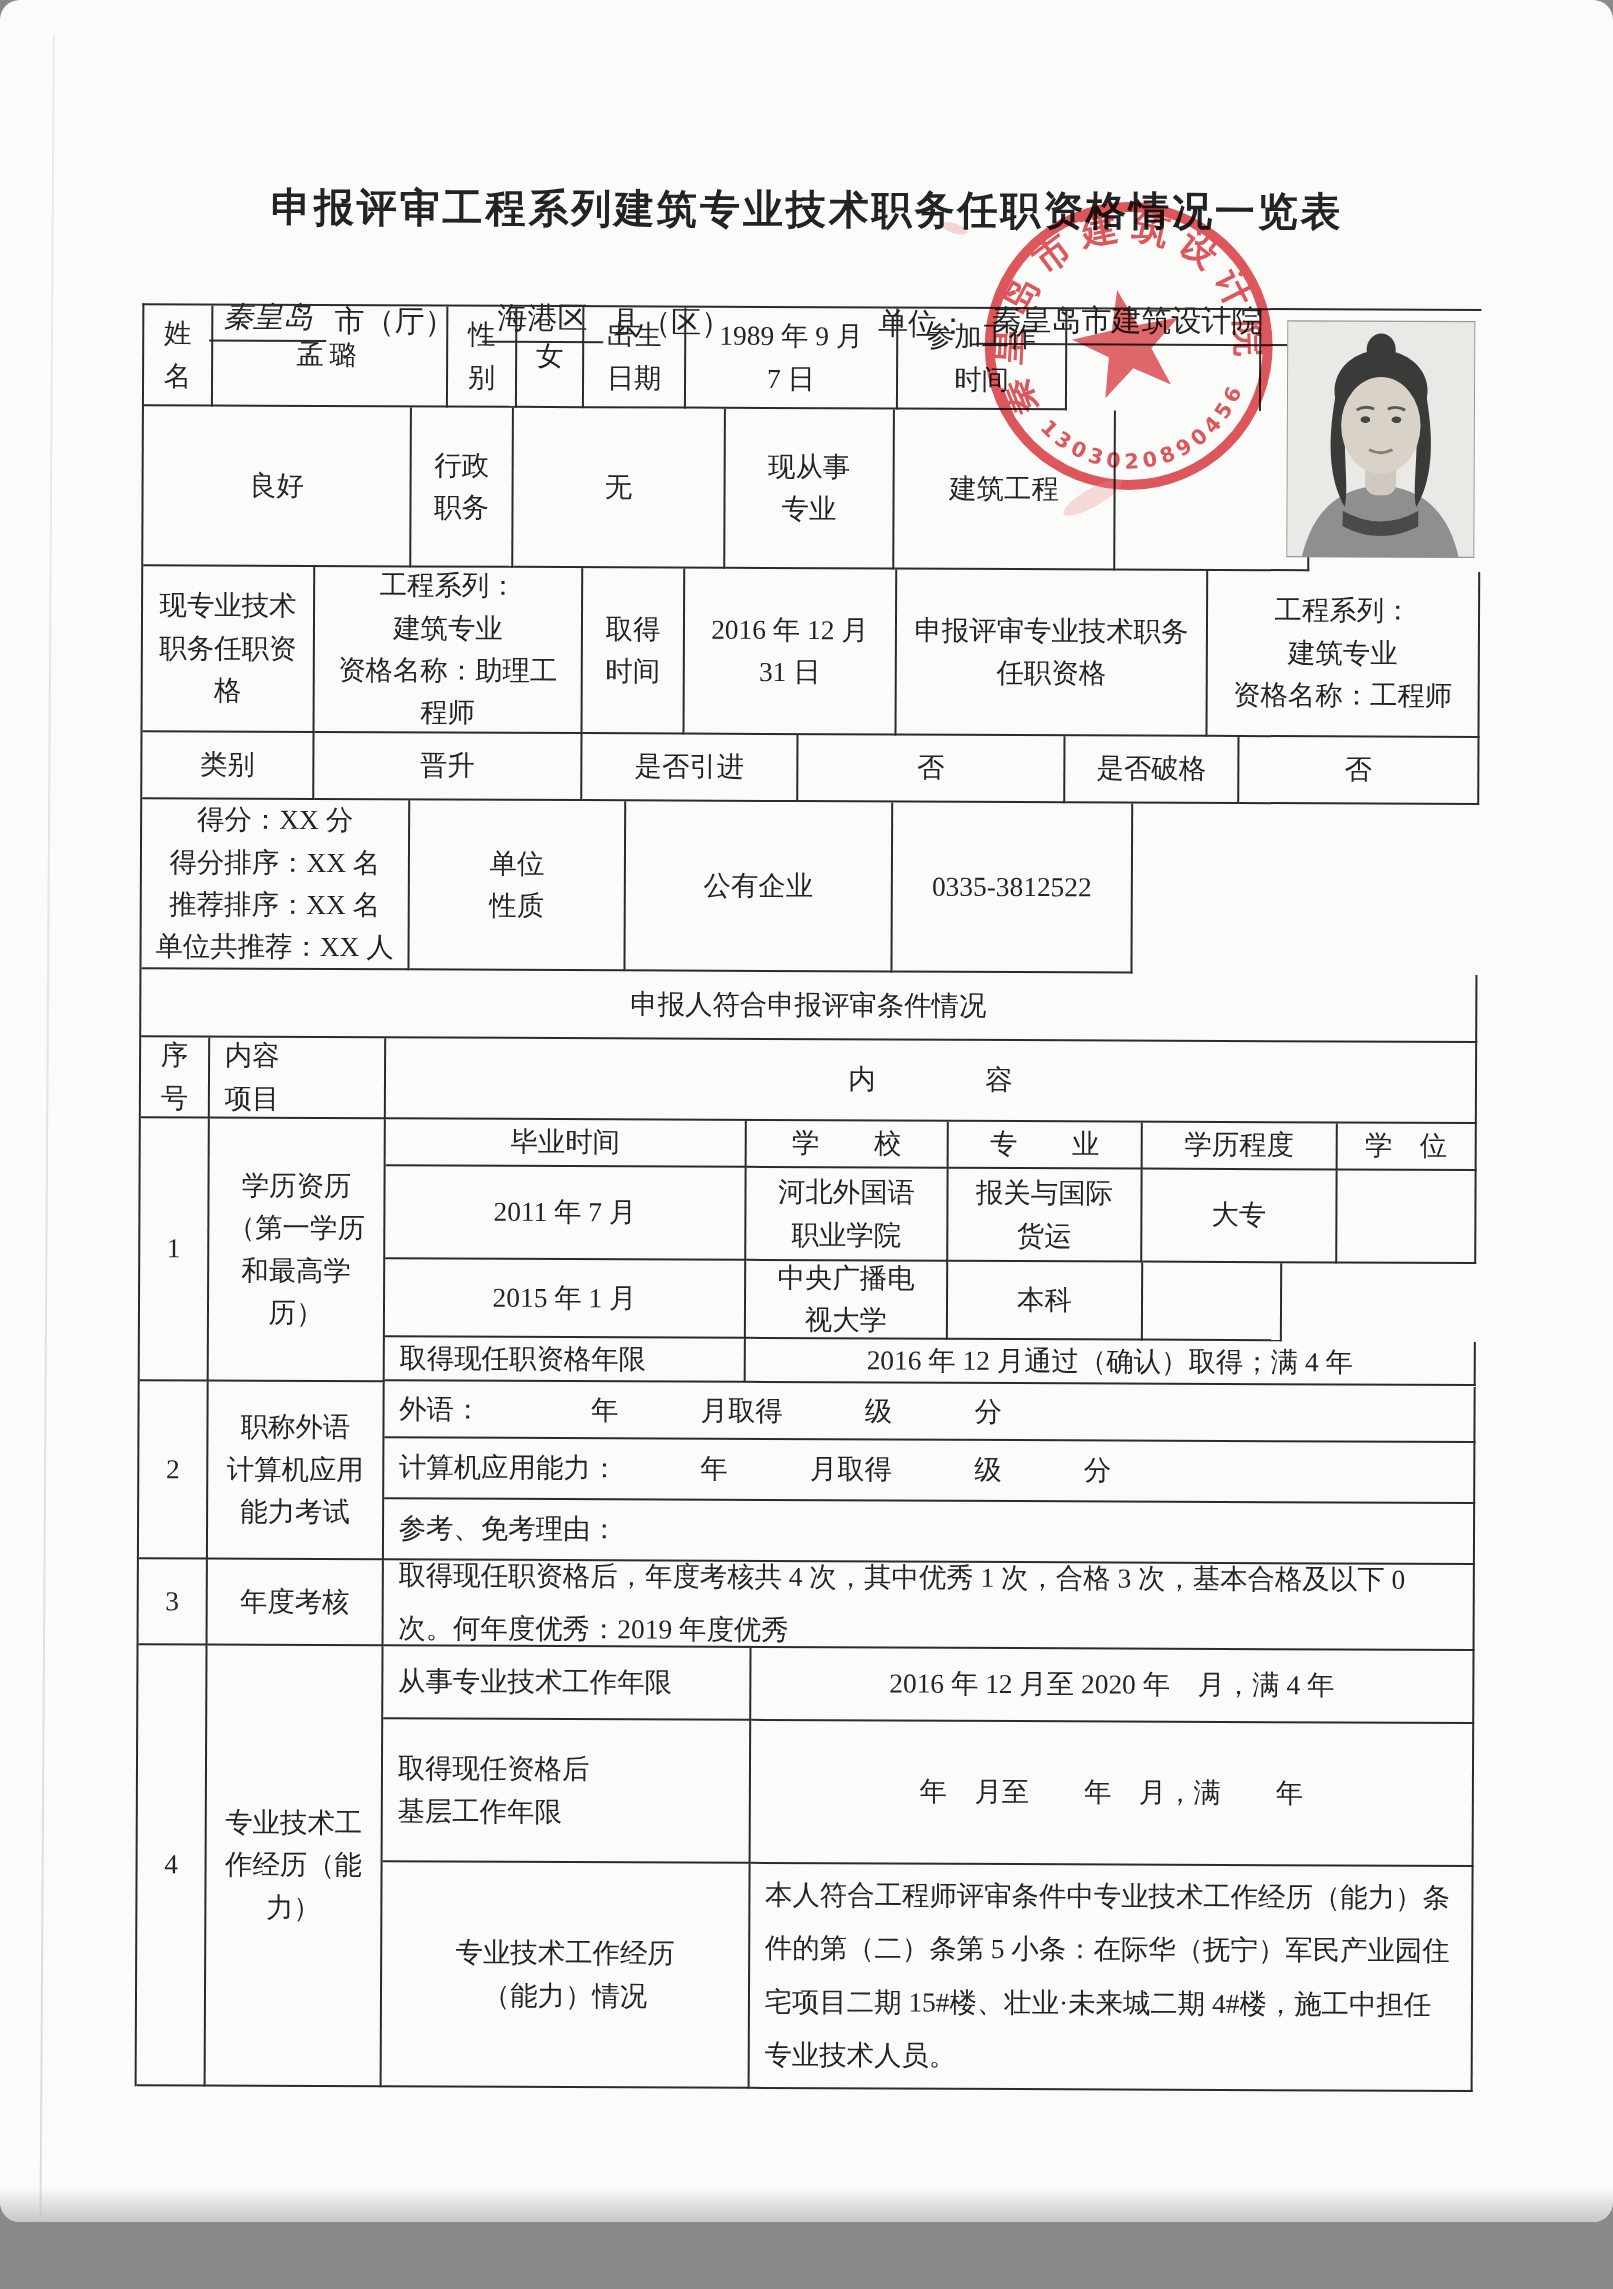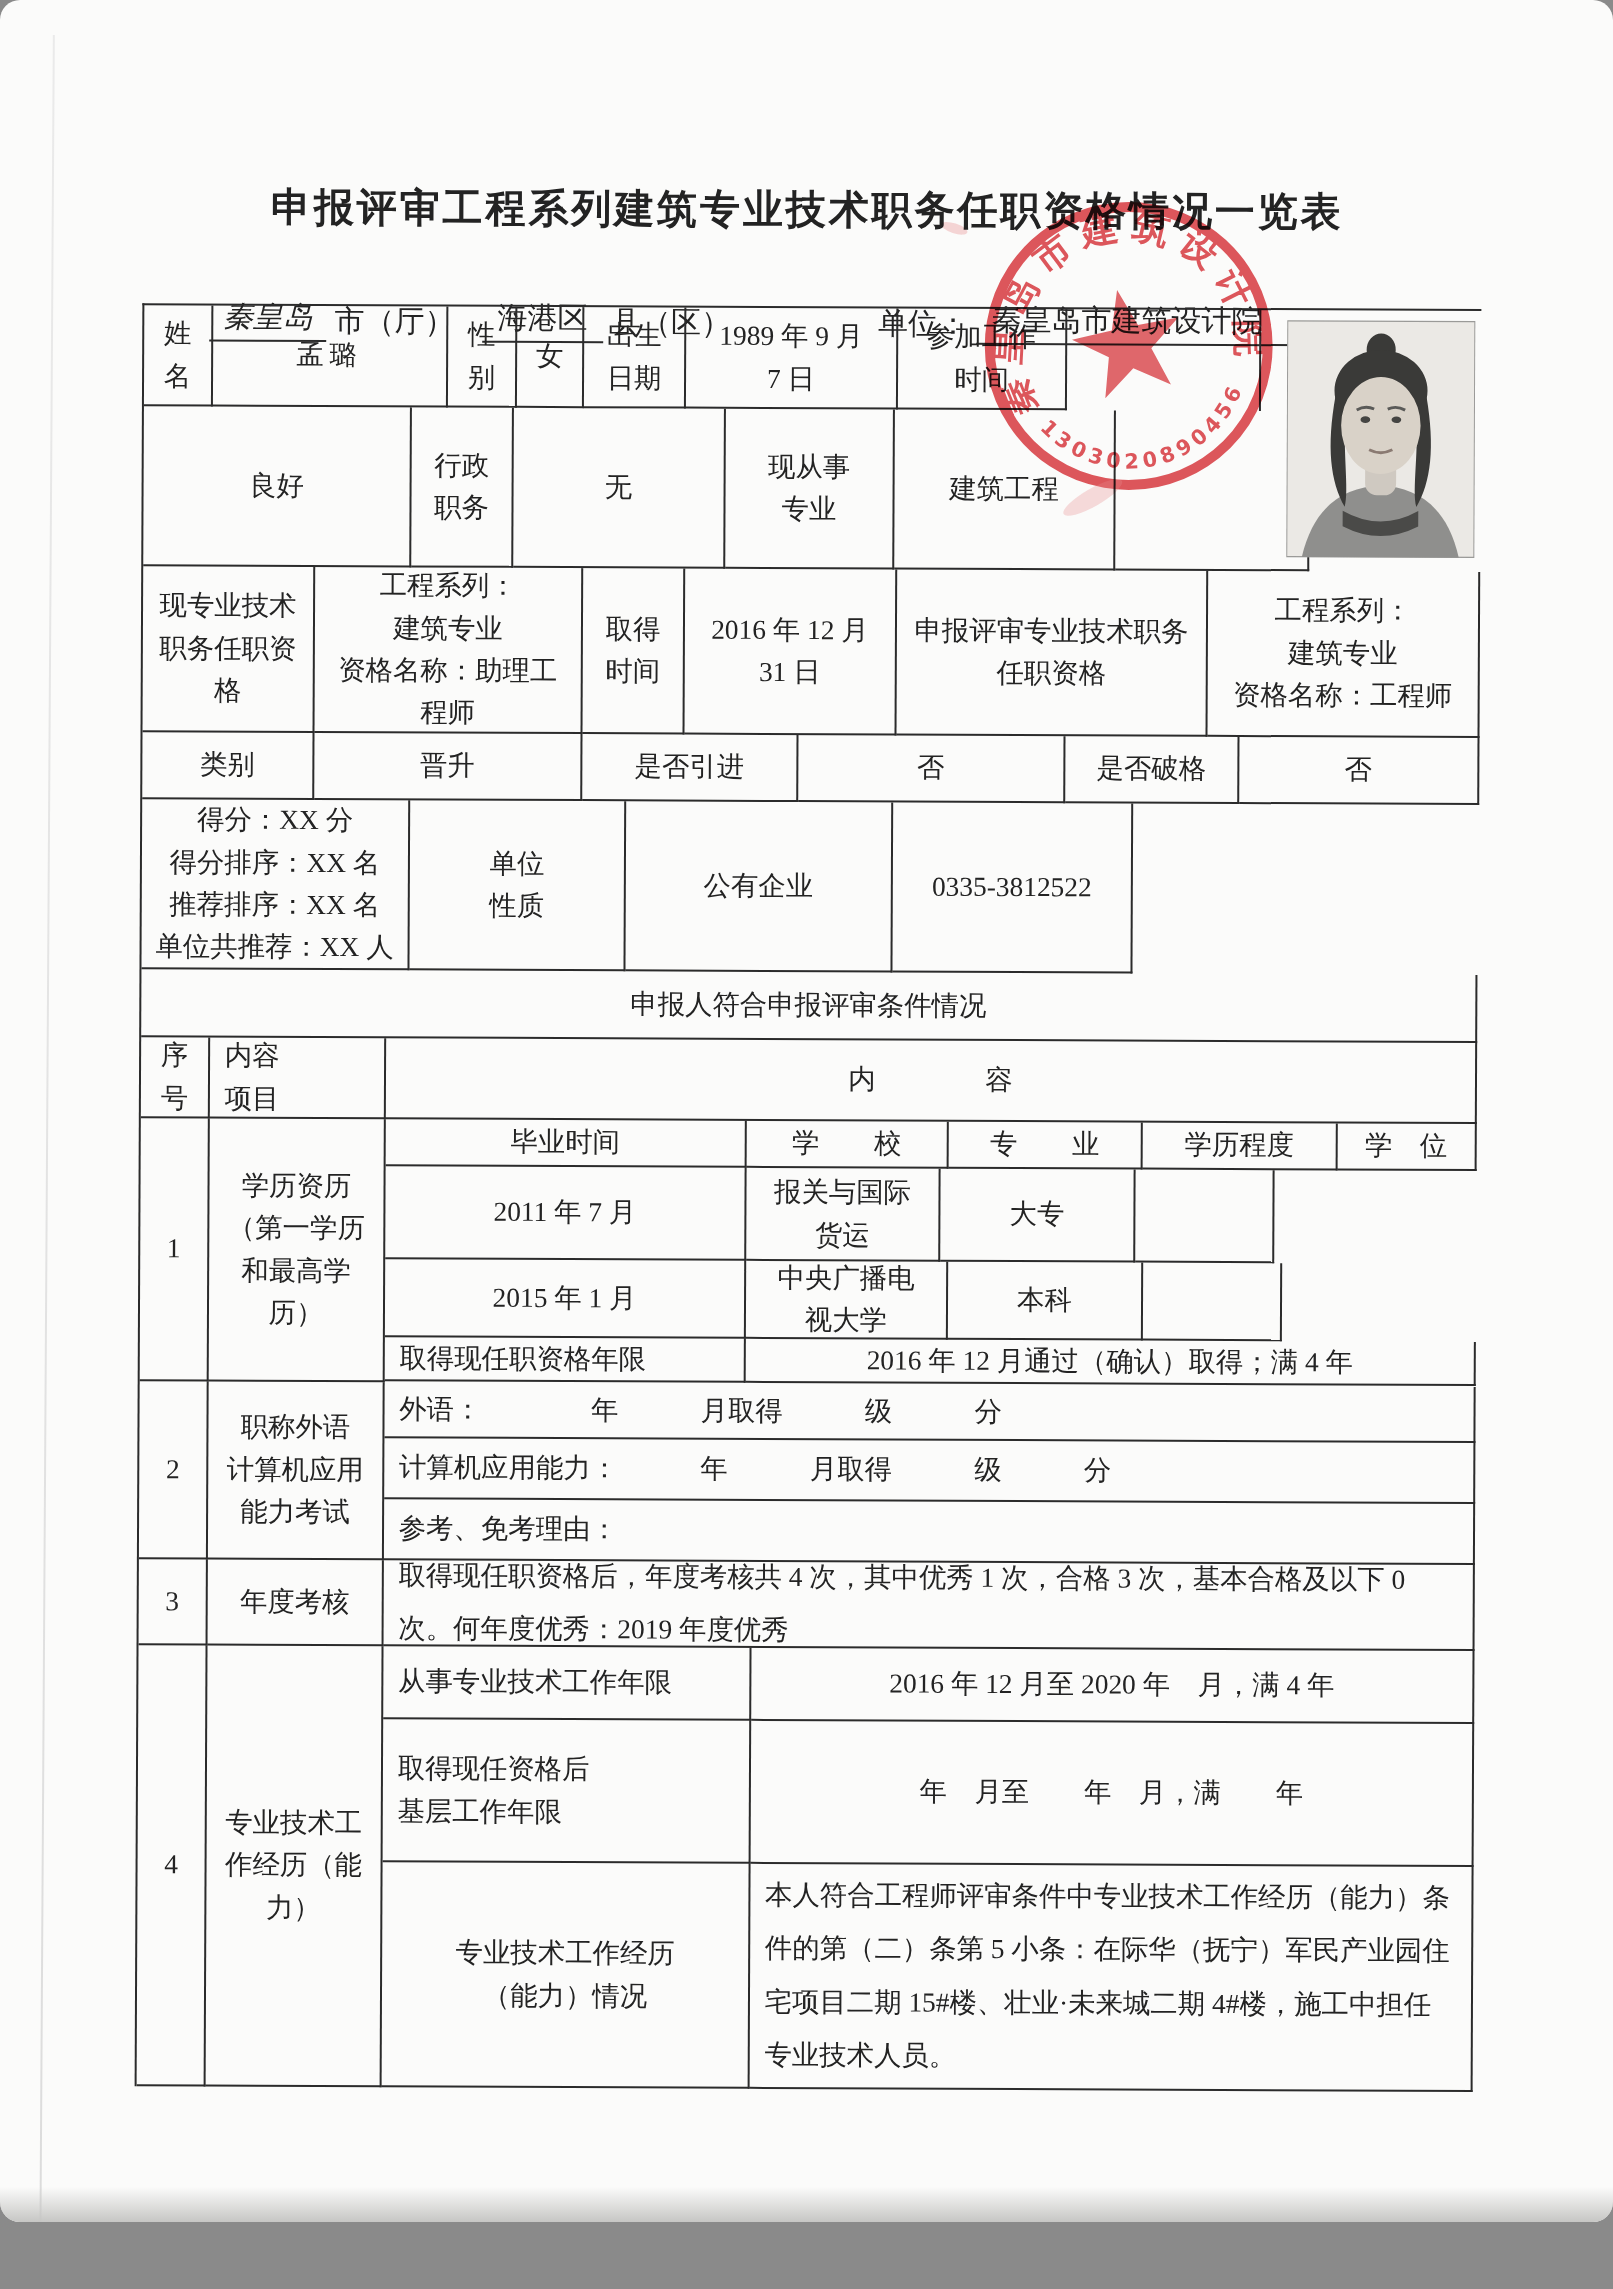--- a/index.html
+++ b/index.html
@@ -139,20 +139,22 @@
       <div class="sub" style="width:1091px">
         <div class="r" style="height:47px">
           <div class="c" style="width:361px">毕业时间</div>
           <div class="c" style="width:202px">学　　校</div>
           <div class="c" style="width:194px">专　　业</div>
           <div class="c" style="width:195px">学历程度</div>
           <div class="c" style="width:139px">学　位</div>
         </div>
         <div class="r" style="height:93px">
           <div class="c" style="width:361px">2011 年 7 月</div>
+          <div class="c" style="width:202px">河北外国语
+职业学院</div>
           <div class="c" style="width:194px">报关与国际
 货运</div>
           <div class="c" style="width:195px">大专</div>
           <div class="c" style="width:139px"></div>
         </div>
         <div class="r" style="height:78px">
           <div class="c" style="width:361px">2015 年 1 月</div>
           <div class="c" style="width:202px">中央广播电
 视大学</div>
           <div class="c" style="width:195px">本科</div>

